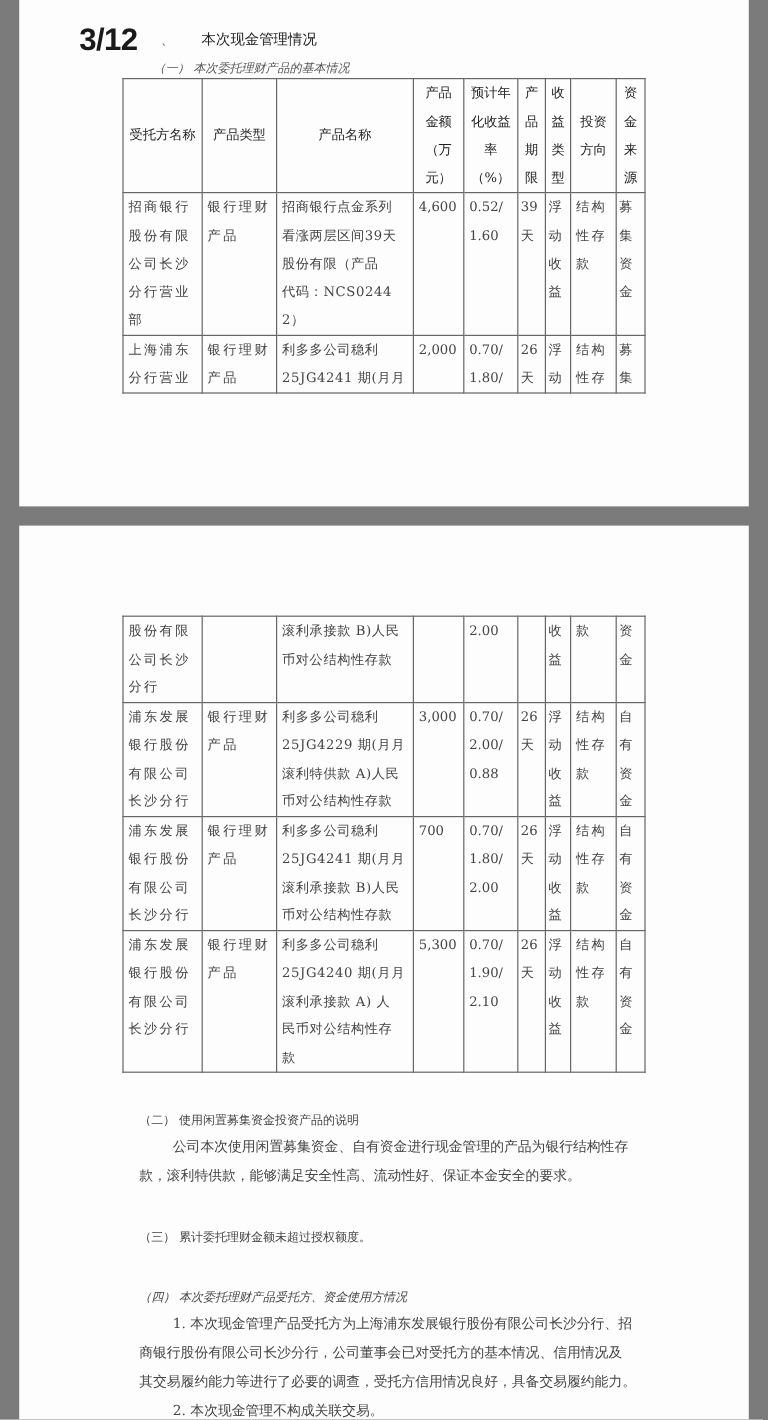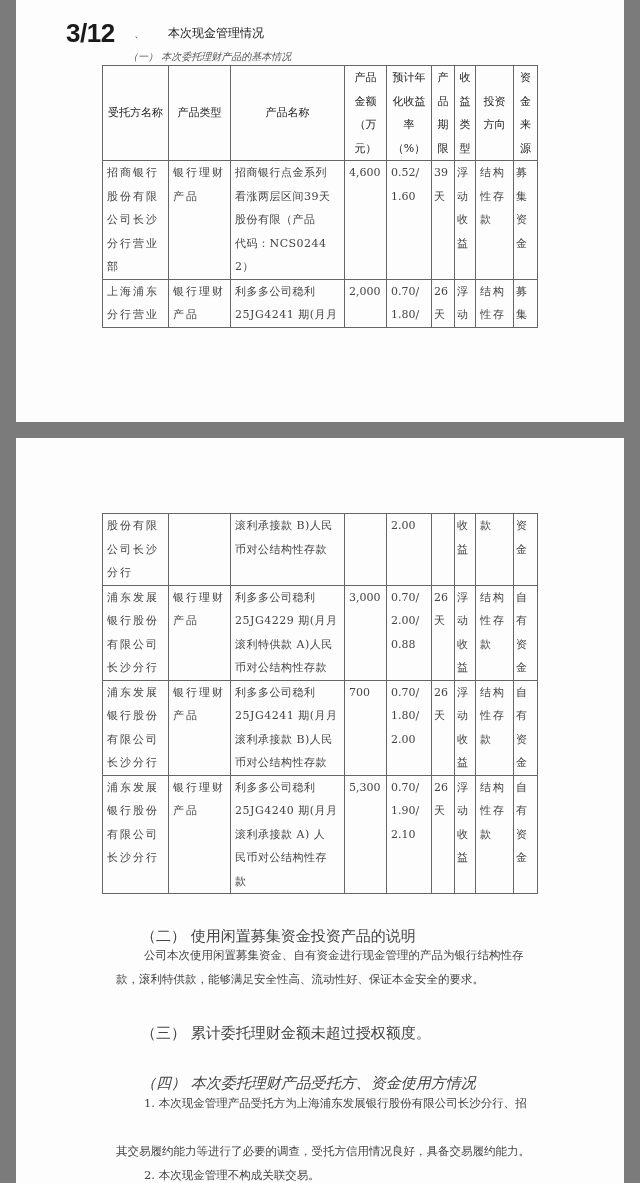--- a/index.html
+++ b/index.html
@@ -21,21 +21,21 @@
   table.grid td {
     border:1px solid #666; font-size:11px; line-height:23.5px; vertical-align:top;
     padding:0 4px; color:#444; letter-spacing:2px; word-break:break-all;
   }
   table.grid td.num { text-align:left; letter-spacing:0; }
   table.grid td.h { vertical-align:middle; text-align:center; color:#222; letter-spacing:0; line-height:23.5px; }
   table.grid td.vt { padding:0 2px; letter-spacing:0; }
   #t1 { left:86px; top:65px; }
   #t2 { left:86px; top:513px; }
   .para { position:absolute; font-size:11.5px; color:#444; line-height:24px; }
-  .heading-line { position:absolute; font-size:15px; color:#444;margin-left:25px; }
+  .heading-line { position:absolute; font-size:10px; color:#444; }
 </style>
 </head>
 <body>
 
 <div class="page" id="page1">
   <div class="page-counter">3/12</div>
   <div class="sec-mark">、</div>
   <div class="sec-title">本次现金管理情况</div>
   <div class="sub-title">（一） 本次委托理财产品的基本情况</div>
 
@@ -356,15 +356,16 @@
     </table>
 
   <div class="heading-line" style="left:100px; top:489px;">（二） 使用闲置募集资金投资产品的说明</div>
   <div class="para" style="left:128px; top:505px;">公司本次使用闲置募集资金、自有资金进行现金管理的产品为银行结构性存</div>
   <div class="para" style="left:100px; top:529px;">款，滚利特供款，能够满足安全性高、流动性好、保证本金安全的要求。</div>
 
   <div class="heading-line" style="left:100px; top:586px;">（三） 累计委托理财金额未超过授权额度。</div>
 
   <div class="heading-line" style="left:100px; top:636px;font-style:italic;">（四） 本次委托理财产品受托方、资金使用方情况</div>
   <div class="para" style="left:128px; top:653px;">1. 本次现金管理产品受托方为上海浦东发展银行股份有限公司长沙分行、招</div>
+  <div class="para" style="left:100px; top:677px;">商银行股份有限公司长沙分行，公司董事会已对受托方的基本情况、信用情况及</div>
   <div class="para" style="left:100px; top:701px;">其交易履约能力等进行了必要的调查，受托方信用情况良好，具备交易履约能力。</div>
   <div class="para" style="left:128px; top:725px;">2. 本次现金管理不构成关联交易。</div>
 </div>
 
 </body></html>

